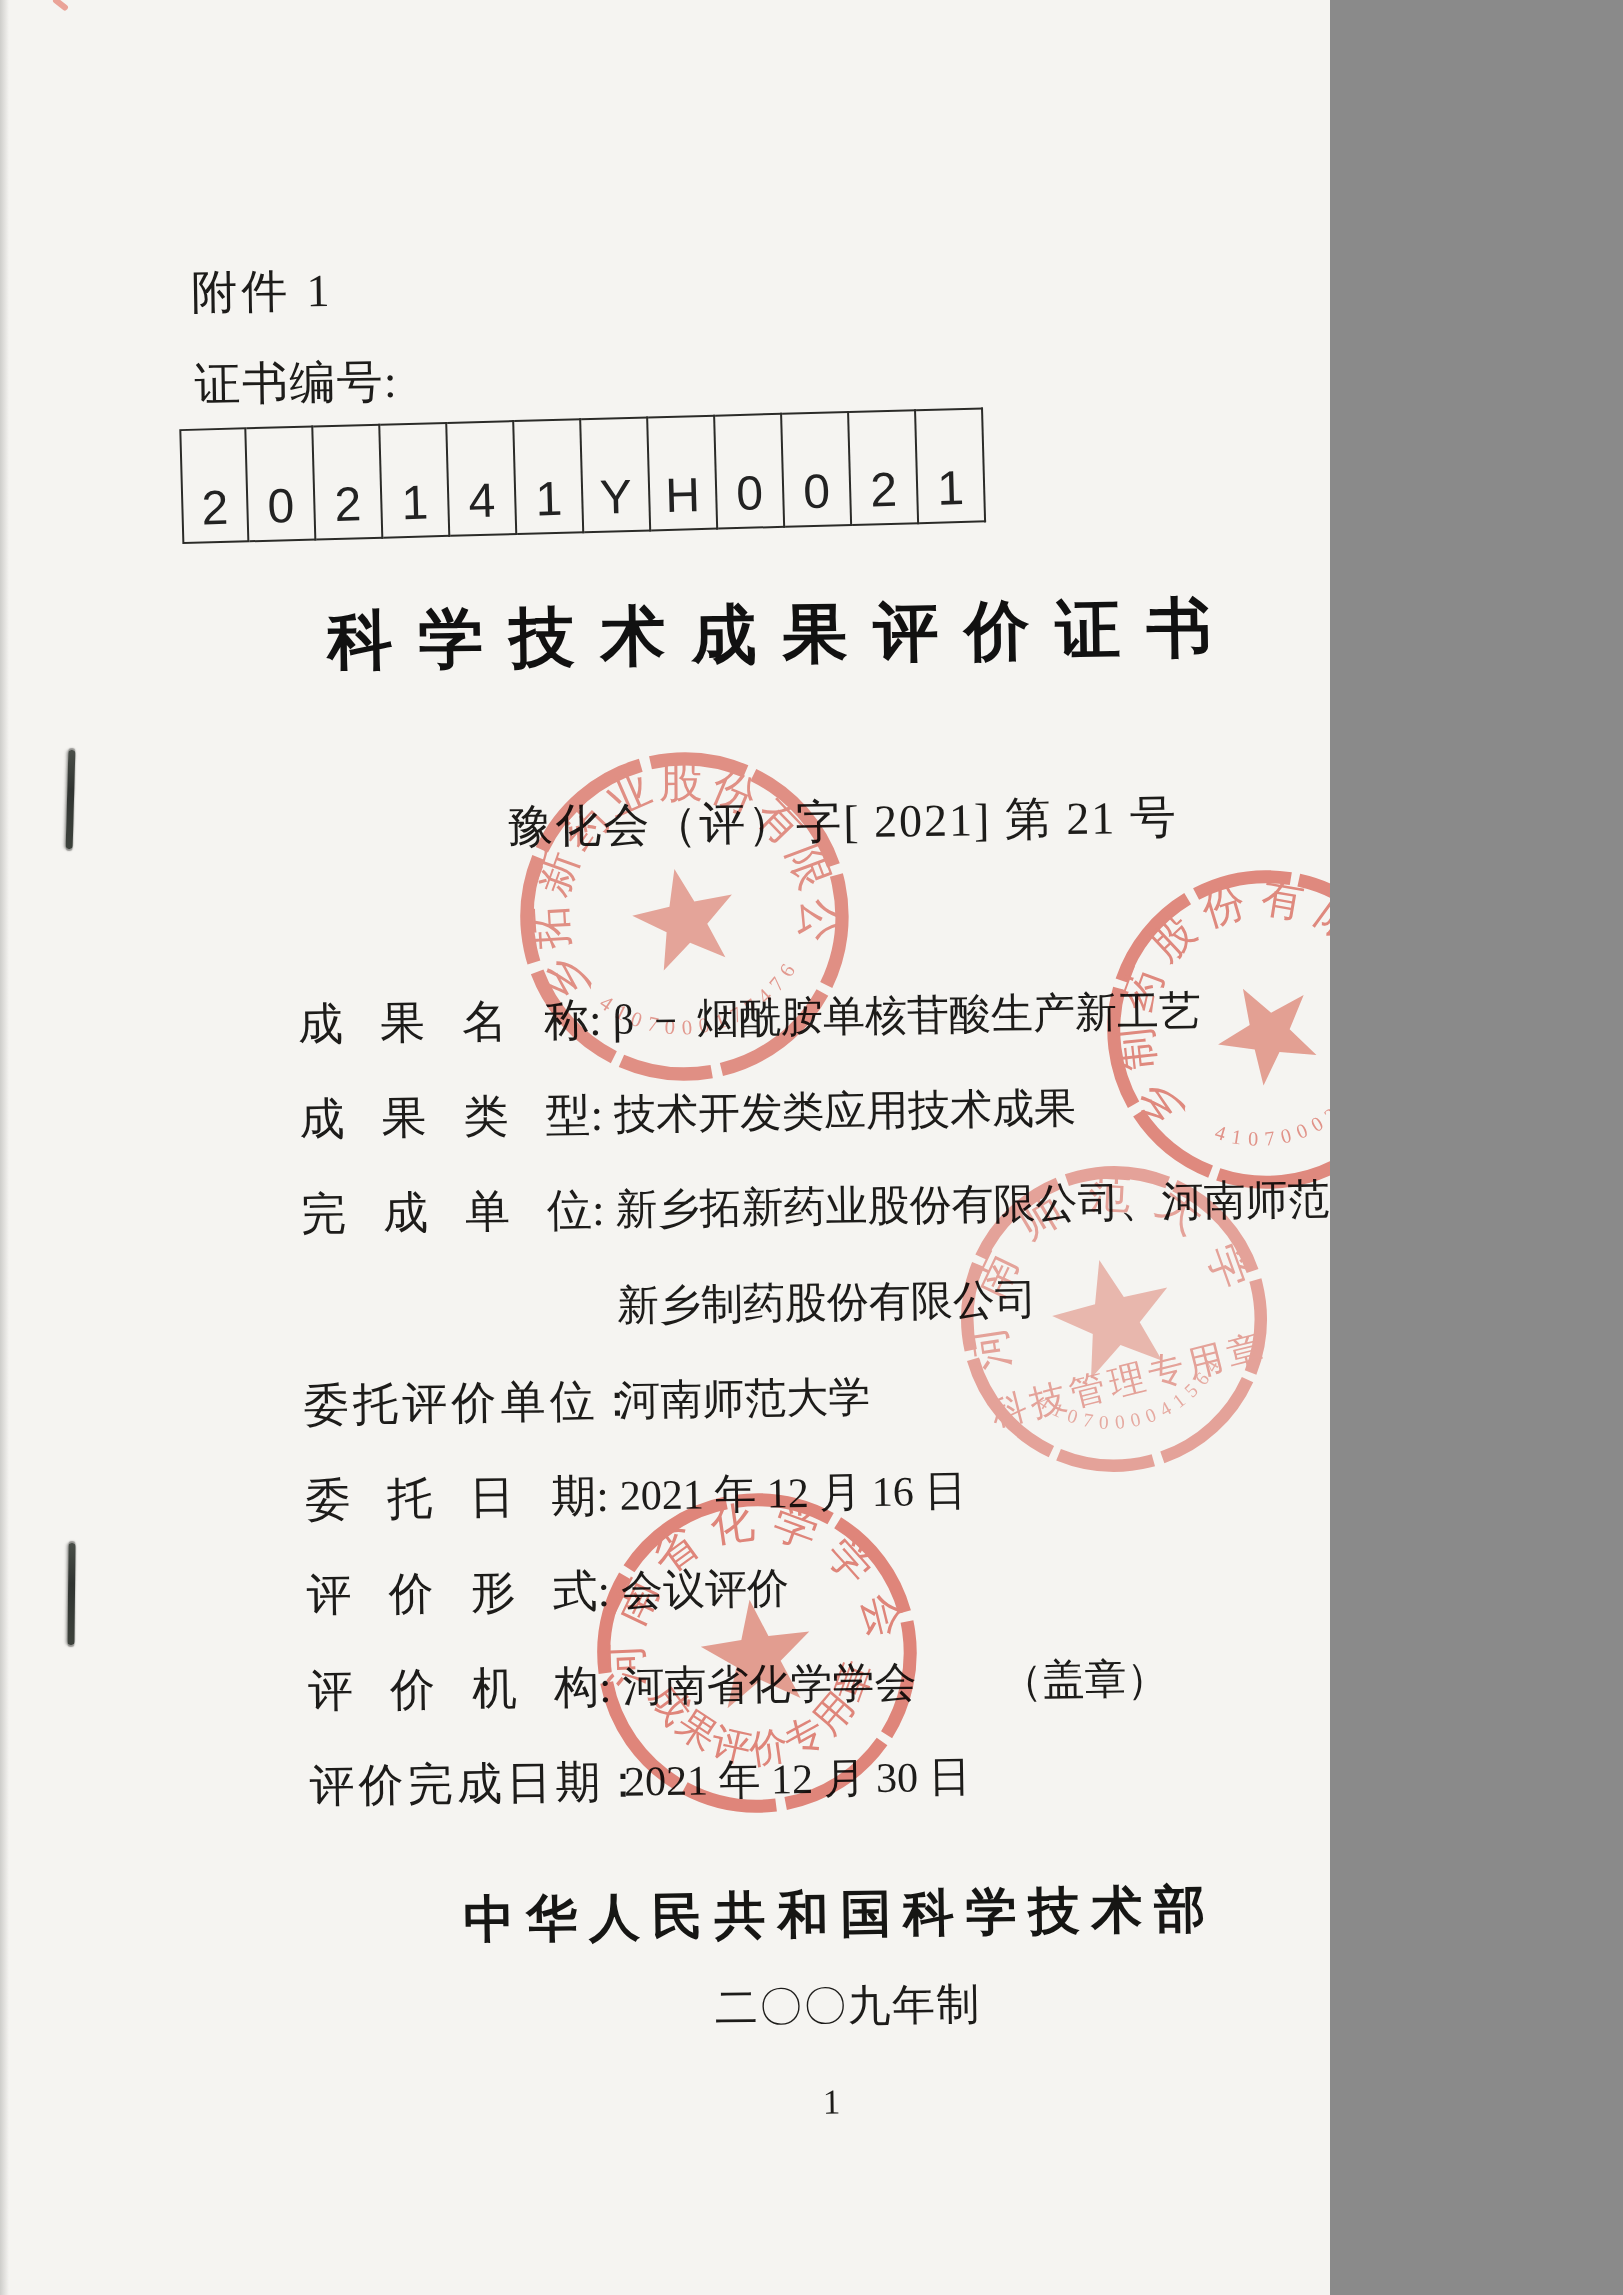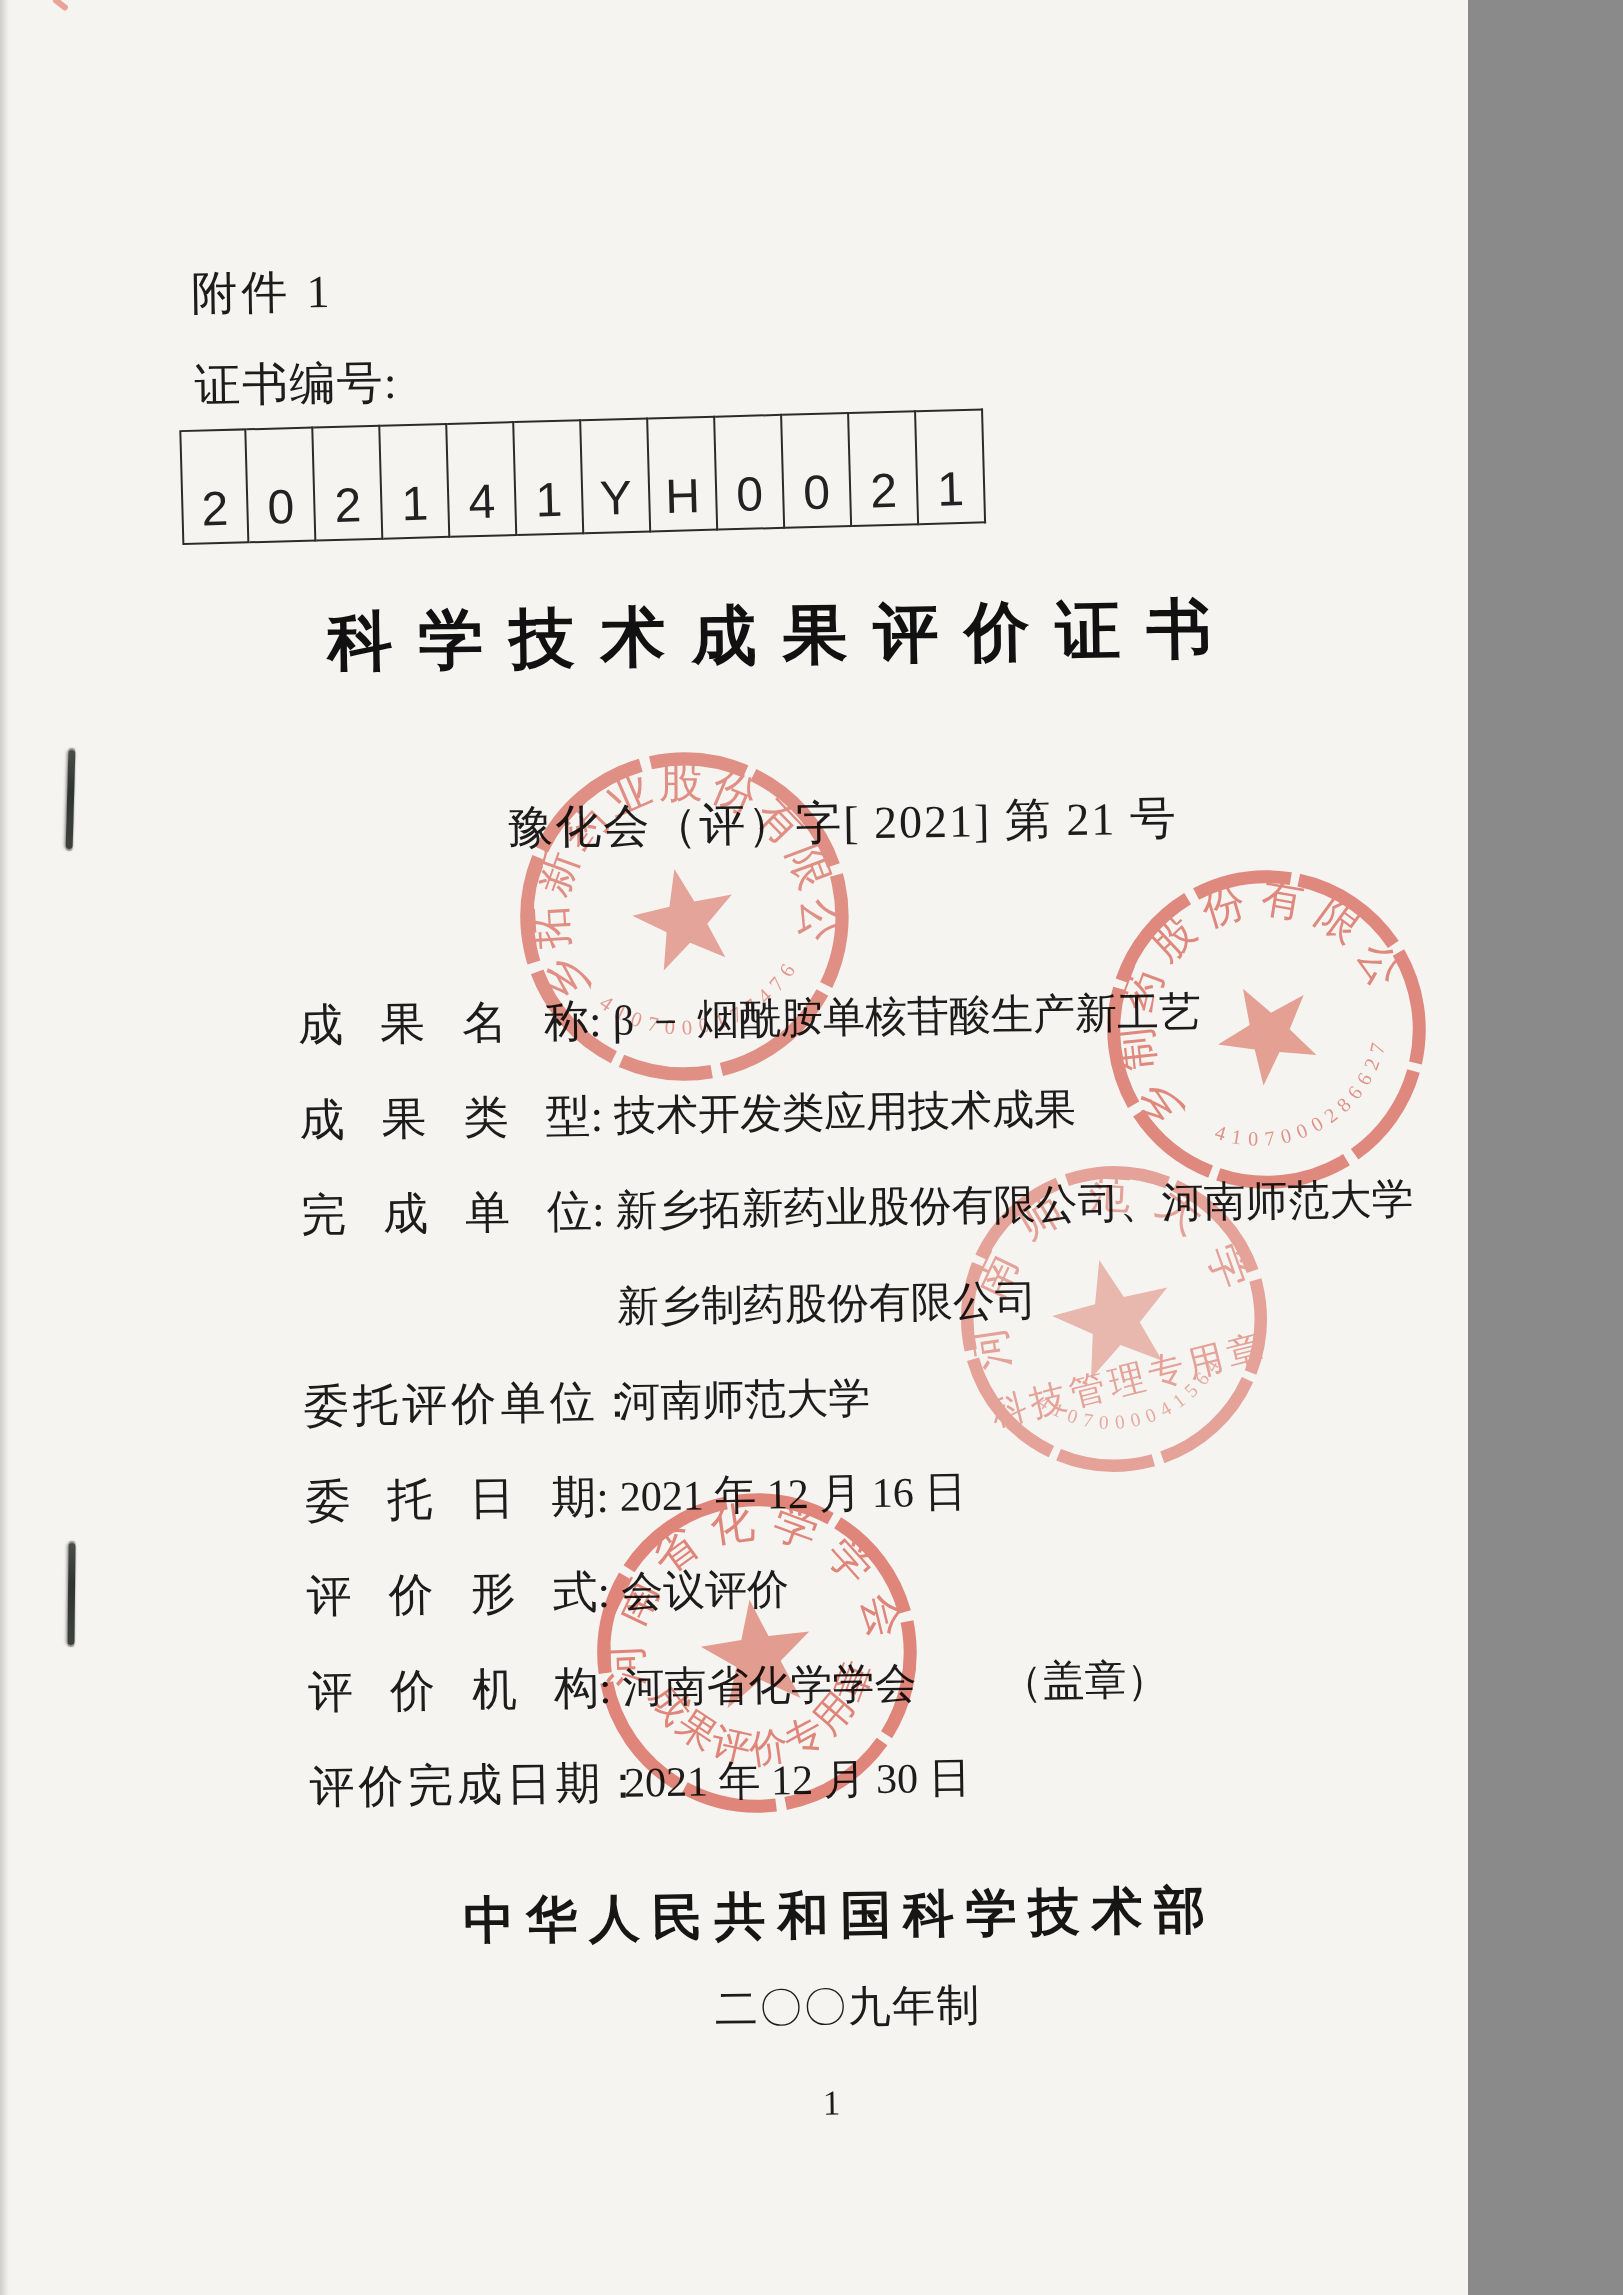--- a/index.html
+++ b/index.html
@@ -1,18 +1,18 @@
 <!DOCTYPE html>
 <html style="font-size:10.5px"><head>
 <meta charset="utf-8">
 <style>
   html,body{margin:0;padding:0;background:#8a8a8a;}
   .page{
     position:relative;
-    width:1468px;height:2295px;
+    width:1330px;height:2295px;
     background:#f5f4f1;
     overflow:hidden;
     font-family:"Liberation Serif","DejaVu Serif",serif;
     color:#1d1c1a;
   }
   .edge-shade{
     position:absolute;left:0;top:0;width:9.2px;height:100%;
     background:linear-gradient(90deg,rgba(90,90,88,0.25),rgba(90,90,88,0));
     z-index:3;
   }

